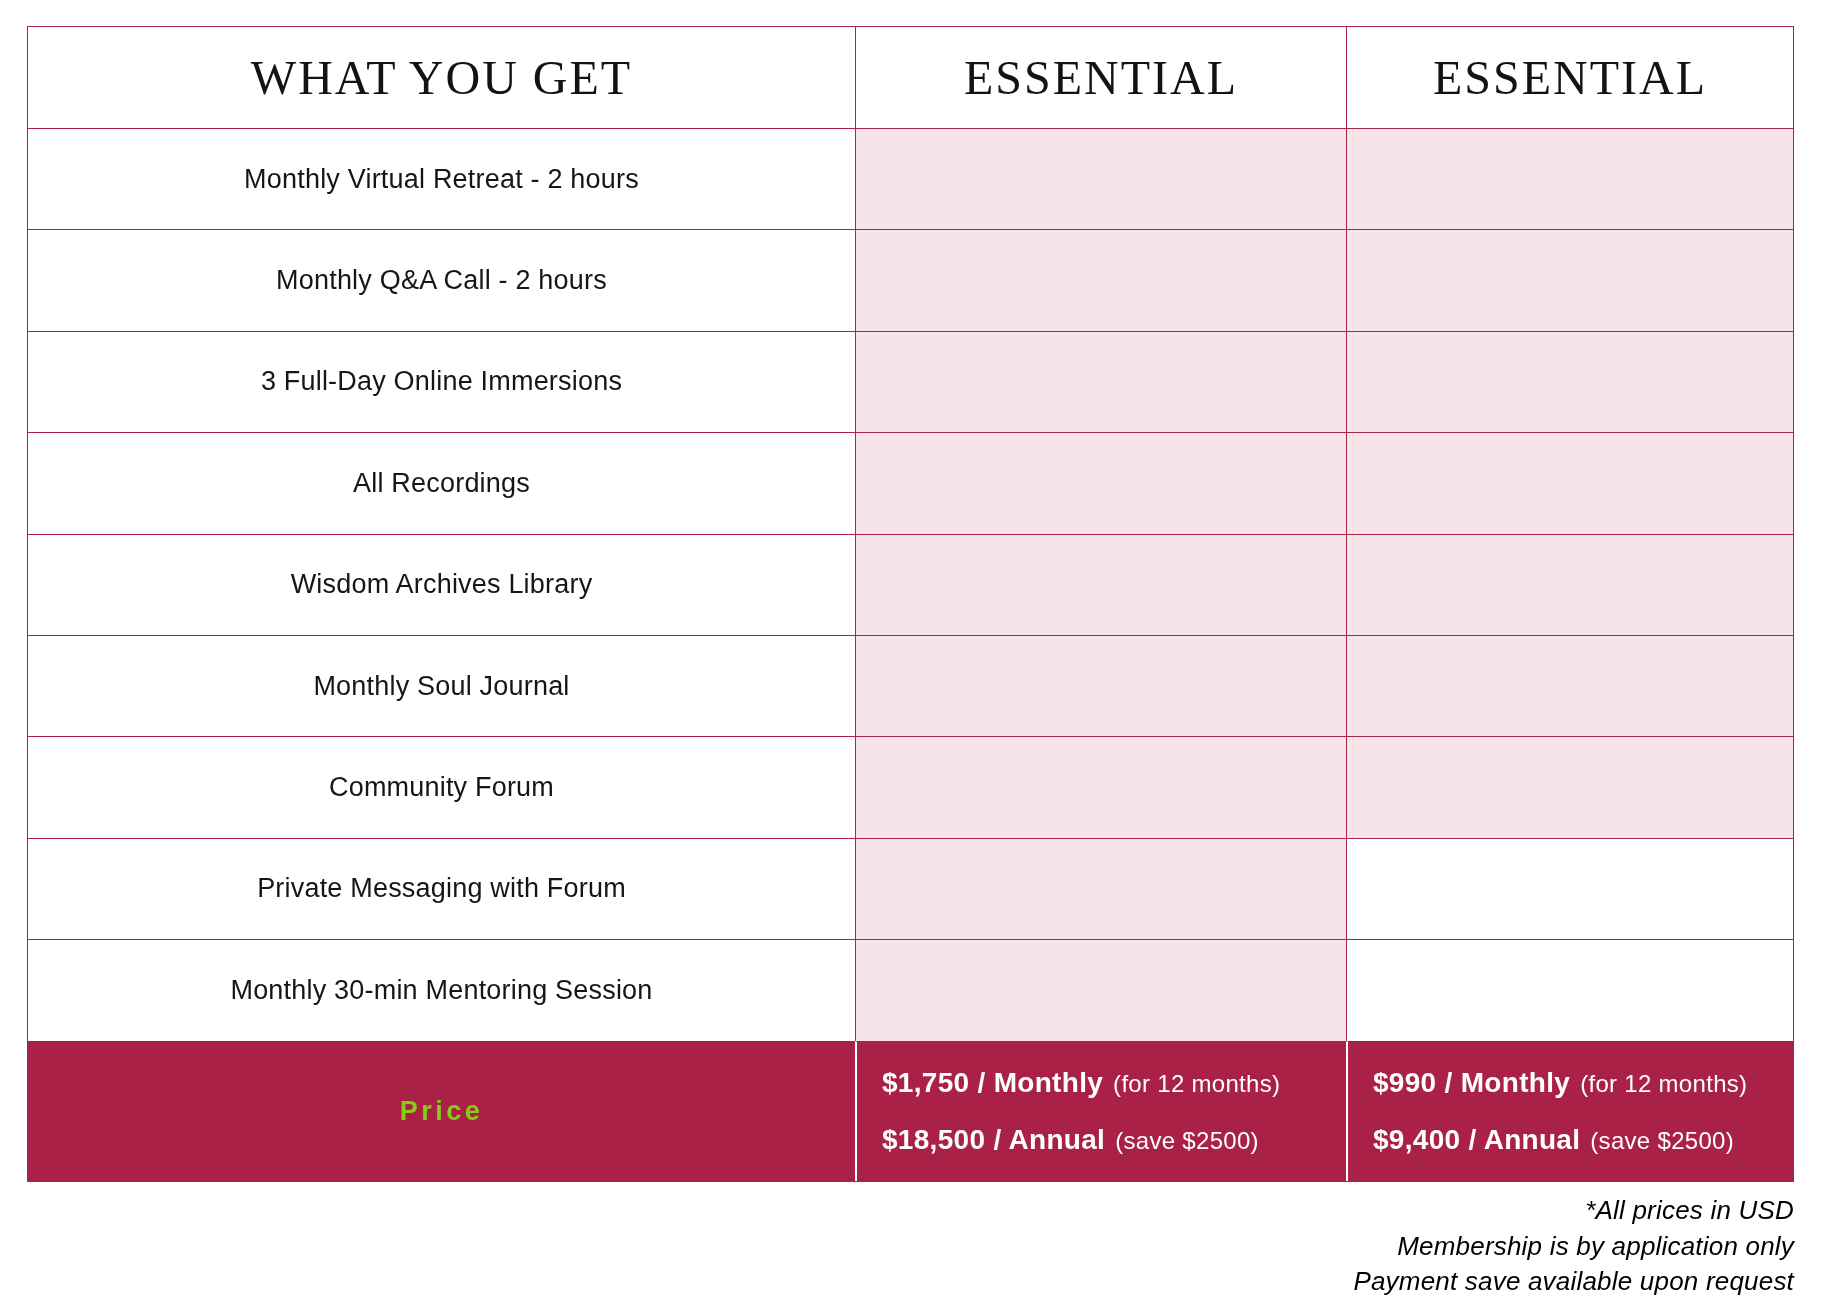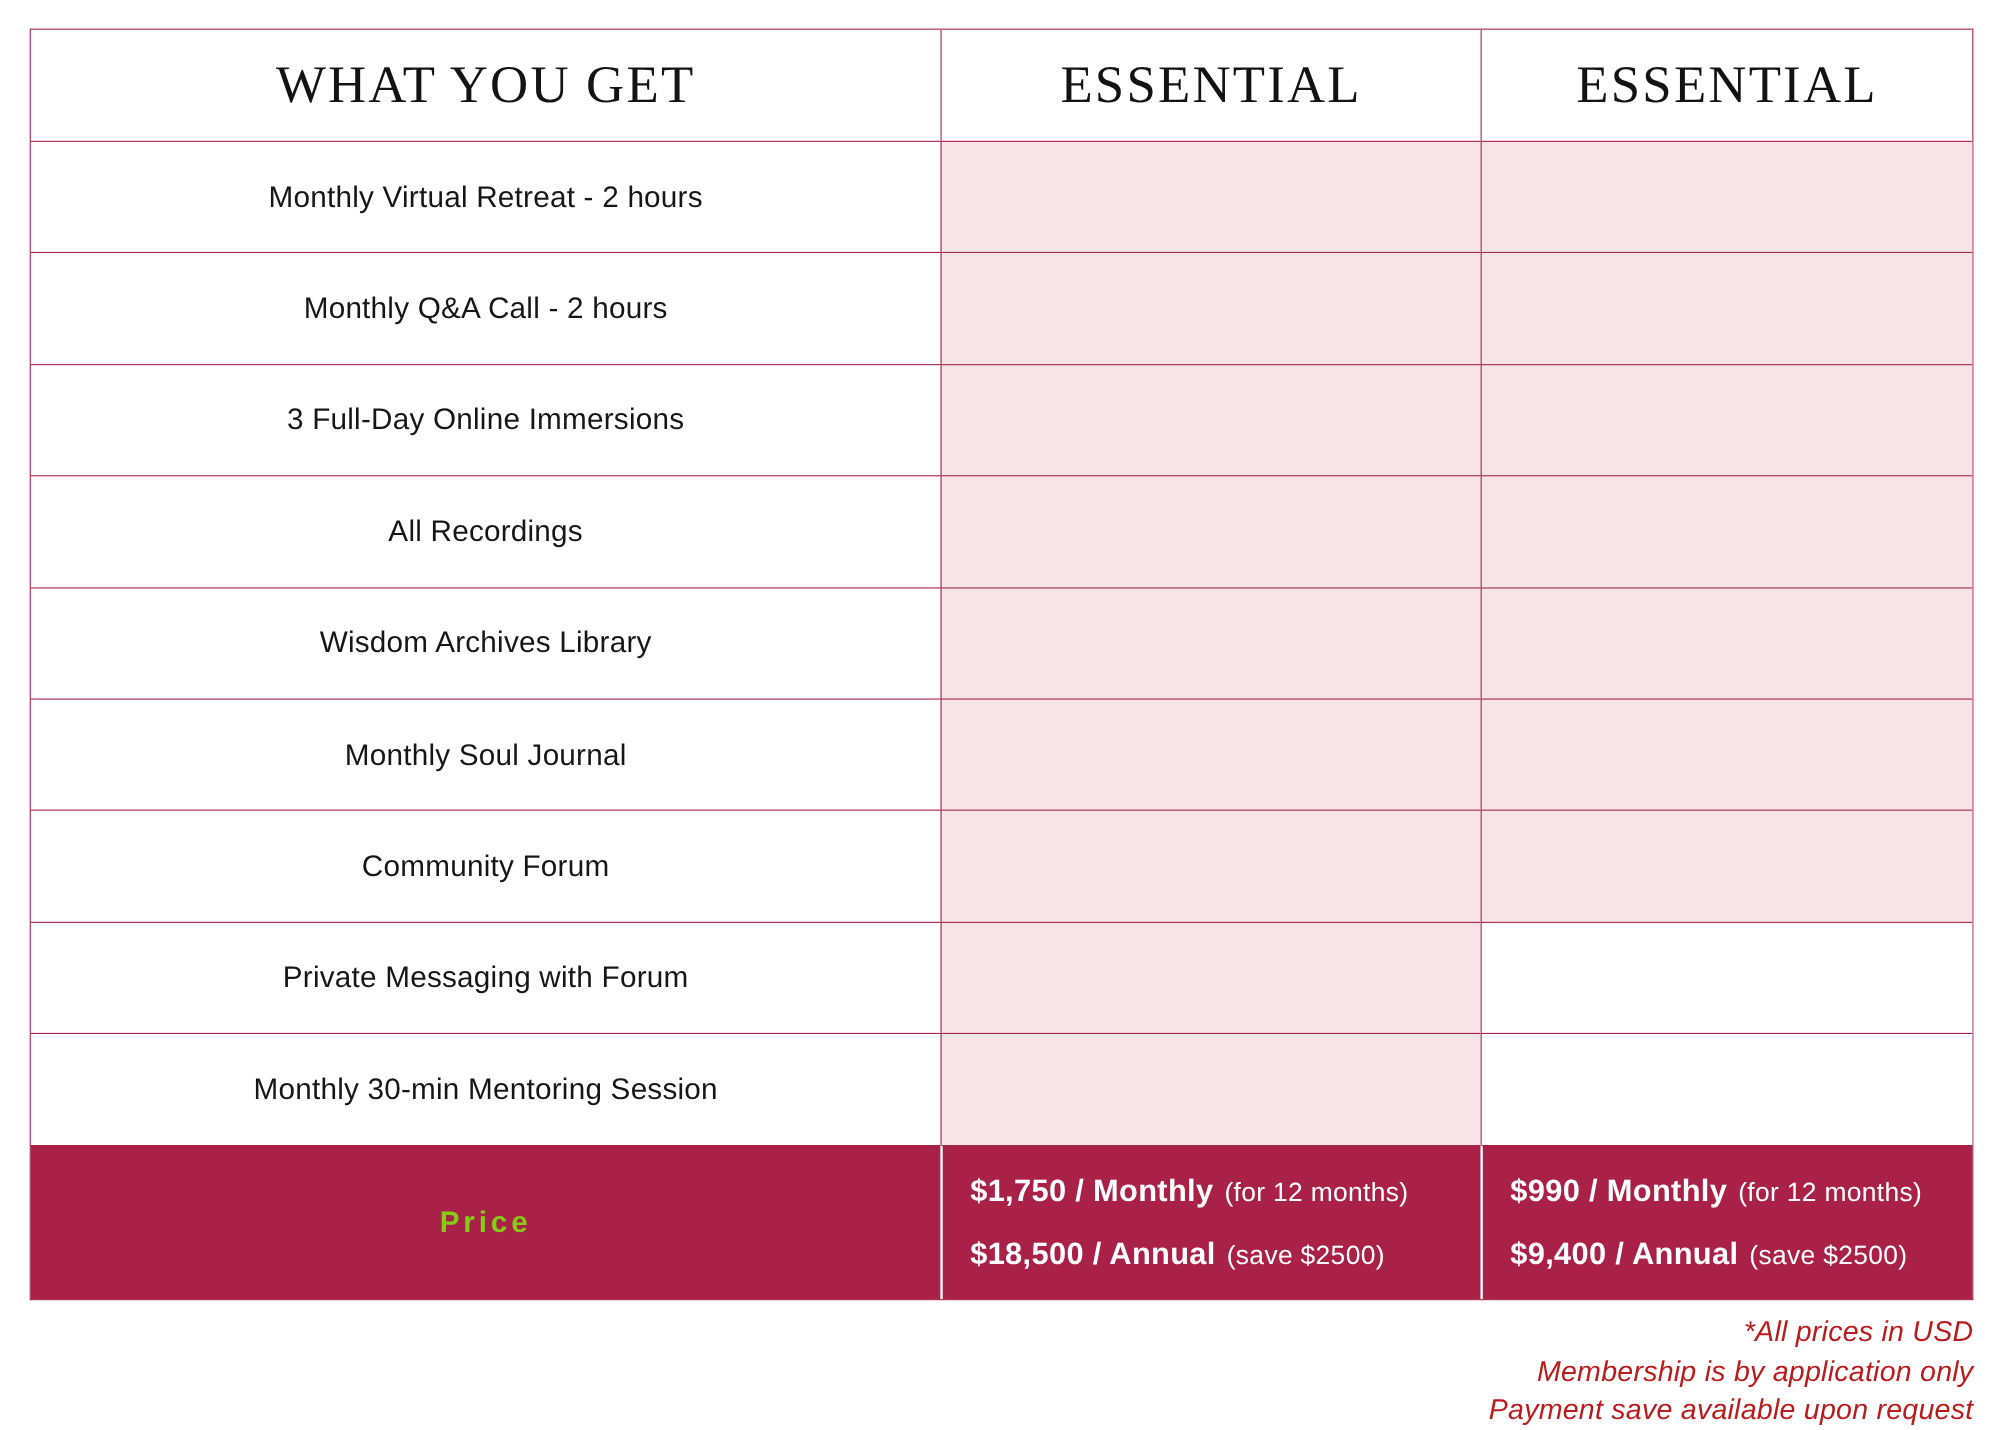--- a/index.html
+++ b/index.html
@@ -84,21 +84,21 @@
     letter-spacing:0.3px;
   }
   .footnotes{
     position:absolute;
     right:32px;
     top:1193px;
     text-align:right;
     font-style:italic;
     font-size:26px;
     line-height:35.5px;
-    color:#b91c1c;
+    color:#000000;
     letter-spacing:0.2px;
   }
 </style>
 </head>
 <body>
 
 <div class="table">
 
   <div class="cell head c1">WHAT YOU GET</div>
   <div class="cell head c2">ESSENTIAL</div>

